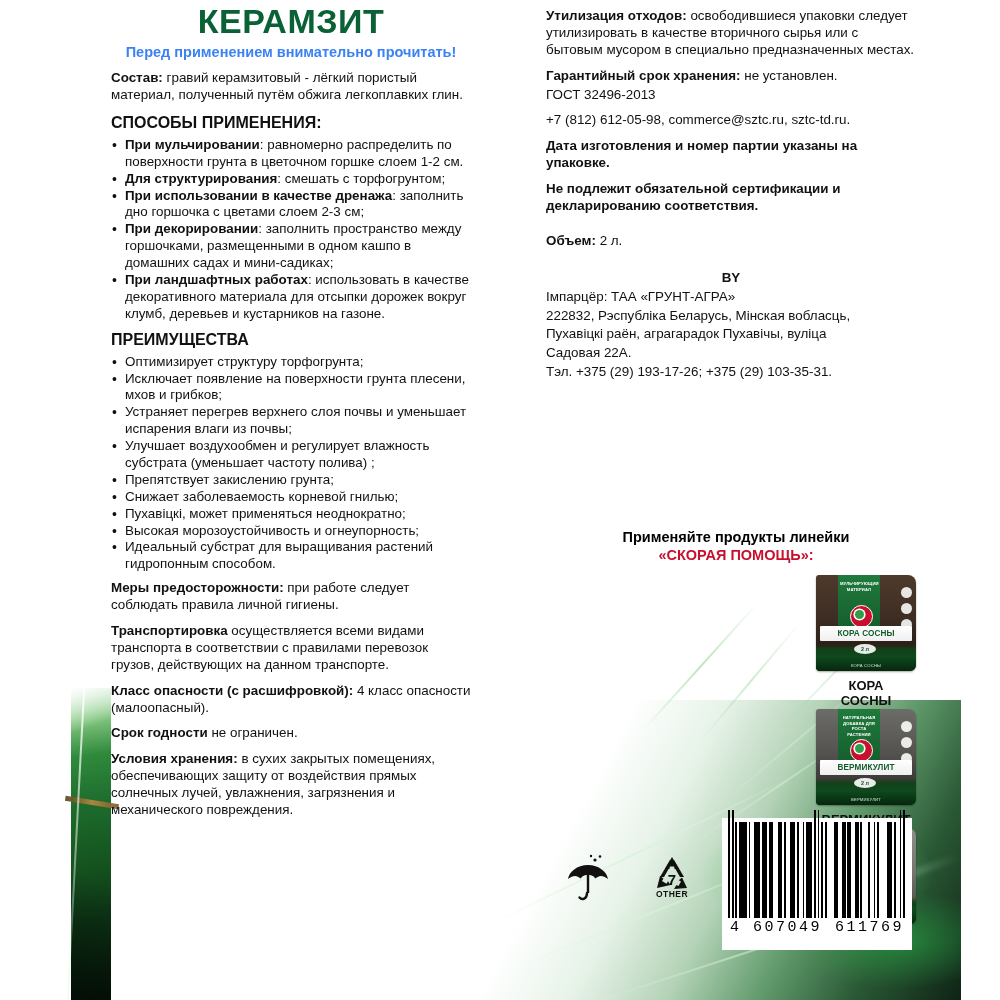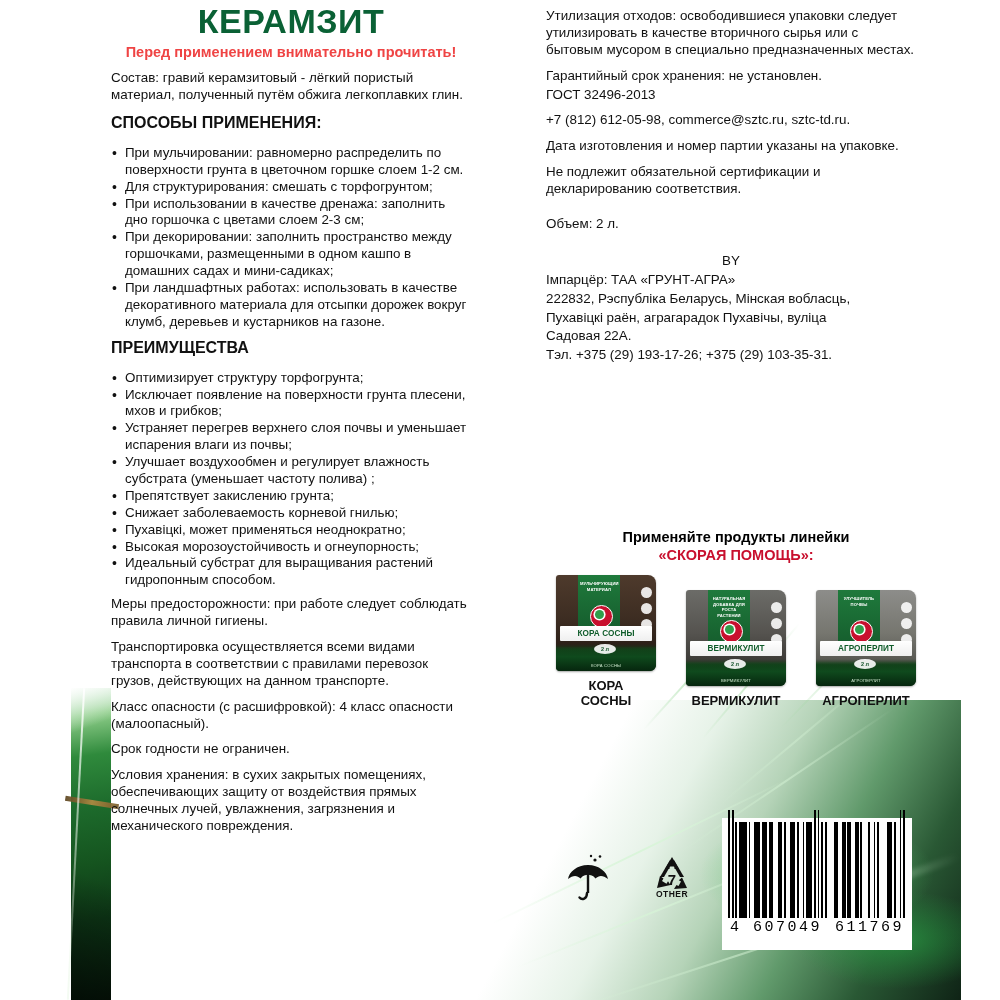--- a/index.html
+++ b/index.html
@@ -81,41 +81,41 @@
   }
   .prod-warn{
     font-size:14.5px;font-weight:bold;text-align:center;margin:0 0 9px 0;line-height:1.2;
   }
 
   p.para{
     font-size:13.4px;line-height:1.26;margin:0 0 9px 0;color:#111;
     text-align:left;
   }
   p.para.tight{margin-bottom:2px;}
-  .b{font-weight:normal;}
+  .b{font-weight:bold;}
 
   h3.sec{
     font-size:16px;font-weight:bold;margin:0 0 1px 0;line-height:1.25;color:#111;
   }
 
-  ul.list{list-style:none;margin:12px 0 7px 0;padding:0;}
+  ul.list{list-style:none;margin:4px 0 7px 0;padding:0;}
   ul.list>li{
     font-size:13.4px;line-height:1.26;color:#111;
     padding-left:14px;position:relative;margin-bottom:0px;
   }
   ul.list>li:before{
     content:"\2022";position:absolute;left:1px;top:-1px;font-size:14px;line-height:1.3;
   }
 
   
   .promo{position:absolute;left:530px;top:528px;width:380px;z-index:12;}
   .promo-l1{font-size:14.5px;font-weight:bold;text-align:center;line-height:1.25;}
   .promo-l2{font-size:14.5px;font-weight:bold;text-align:center;line-height:1.3;}
 
-  .packs{display:flex;justify-content:space-between;align-items:flex-end;margin-top:10px;padding:0 6px;}
+  .packs{display:flex;justify-content:space-between;align-items:flex-end;margin-top:10px;padding:0 6px;flex-direction:column;}
   .pack-cell{width:108px;text-align:center;}
   .pack{
     position:relative;width:100px;height:96px;margin:0 auto;
     background:linear-gradient(180deg,#4e3a2c 0%,#3d2d22 45%,#2c2018 72%,#123a16 78%,#0c2a10 100%);
     border-radius:3px 8px 6px 4px;
     box-shadow:0 1px 2px rgba(0,0,0,.35);
     overflow:hidden;
   }
   .pack.p2{background:linear-gradient(180deg,#6c6c68 0%,#55534f 45%,#3e3c38 72%,#123a16 78%,#0c2a10 100%);}
   .pack.p3{background:linear-gradient(180deg,#8d8d8a 0%,#76766f 45%,#5a5a54 72%,#123a16 78%,#0c2a10 100%);}
@@ -202,21 +202,21 @@
 
   <div class="grass-up">
     <span class="blade b1" style="left:0;top:40px;width:170px;transform:rotate(-48deg);"></span>
     <span class="blade b2" style="left:60px;top:55px;width:150px;transform:rotate(-50deg);"></span>
     <span class="blade b3" style="left:140px;top:45px;width:160px;transform:rotate(-46deg);"></span>
   </div>
 
   <div class="col col-left">
 
     <h1 class="prod-title" style="color: rgb(10, 97, 53);">КЕРАМЗИТ</h1>
-    <div class="prod-warn" style="color: #ef4444;">Перед применением внимательно прочитать!</div>
+    <div class="prod-warn" style="color: #3b82f6;">Перед применением внимательно прочитать!</div>
 
     <p class="para"><span class="b">Состав:</span><span> гравий керамзитовый - лёгкий пористый материал, полученный путём обжига легкоплавких глин.</span></p>
 
     <h3 class="sec">СПОСОБЫ ПРИМЕНЕНИЯ:</h3>
     <ul class="list">
       <li><span class="b">При мульчировании</span><span>: равномерно распределить  по поверхности грунта в цветочном горшке слоем 1-2 см.</span></li>
       <li><span class="b">Для структурирования</span><span>: смешать с торфогрунтом;</span></li>
       <li><span class="b">При использовании в качестве дренажа</span><span>: заполнить дно горшочка с цветами слоем 2-3 см;</span></li>
       <li><span class="b">При декорировании</span><span>: заполнить пространство между горшочками, размещенными в одном кашпо в домашних садах и мини-садиках;</span></li>
       <li><span class="b">При ландшафтных работах</span><span>: использовать в качестве декоративного материала для отсыпки дорожек вокруг клумб, деревьев и кустарников на газоне.</span></li>

